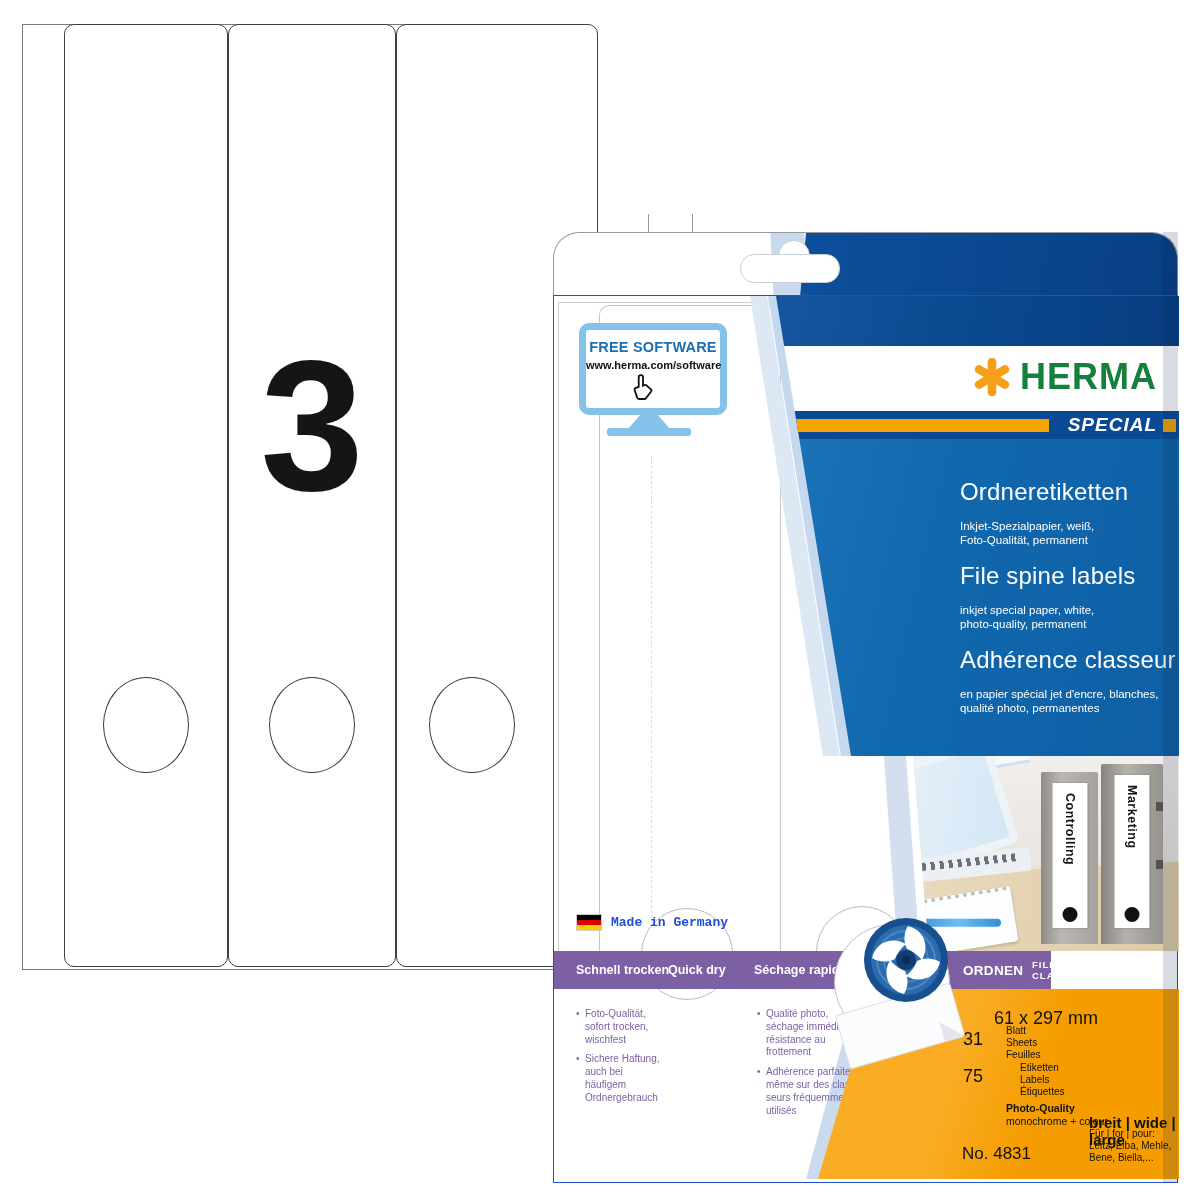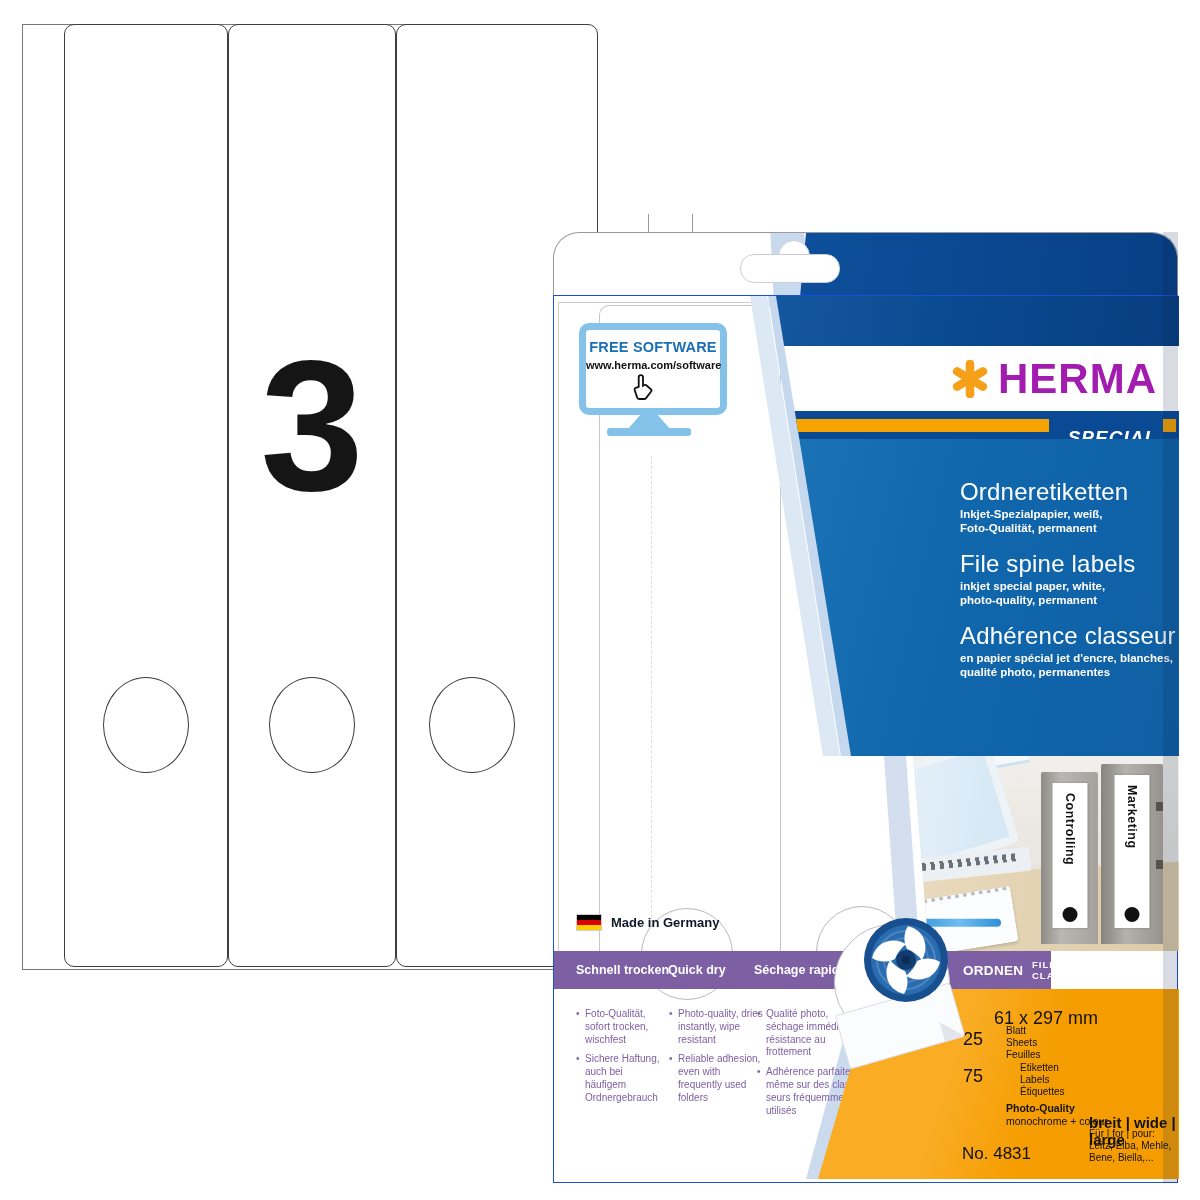--- a/index.html
+++ b/index.html
@@ -49,48 +49,48 @@
   .mon-url{margin-top:4px;font-size:11px;font-weight:bold;color:#111;}
   .mon-neck{left:73px;top:119px;width:44px;height:15px;background:#85c2ea;
             clip-path:polygon(30% 0,70% 0,100% 100%,0 100%);z-index:3;}
   .mon-base{left:53px;top:132px;width:84px;height:8px;border-radius:3px;background:#85c2ea;z-index:3;}
   .hand{left:76px;top:78px;z-index:4;}
 
   
   .mig{left:22px;top:618px;height:16px;display:flex;align-items:center;z-index:3;}
   .flag{width:24px;height:15px;border:1px solid #cfcfcf;margin-right:9px;
         background:linear-gradient(#000 33%,#dd0000 33% 66%,#ffce00 66%);}
-  .mig-text{font-size:13px;font-weight:bold;color:#0f172a;}
+  .mig-text{font-size:13px;font-weight:bold;color:#1d4ed8;font-family:Liberation Mono, monospace;}
 
   
   .wedge{transform-origin:top left;z-index:1;}
   .wedge-a{left:196px;top:0;width:17px;height:460px;background:#dde8f5;transform:skewX(9deg);}
   .wedge-b{left:214px;top:0;width:12px;height:460px;background:#c6d8ee;transform:skewX(9deg);}
   .wedge-c{left:303px;top:693px;width:18px;height:190px;background:#ccdaed;transform:skewX(-15deg);}
   .wedge-d{left:330px;top:460px;width:22px;height:195px;background:#d3dfee;transform:skewX(4deg);}
 
   
   .bluepanel{left:0;top:0;width:625px;height:460px;z-index:2;
              clip-path:polygon(222px 0,625px 0,625px 460px,297px 460px);}
   .navyhead{left:0;top:0;width:625px;height:50px;
             background:linear-gradient(100deg,#4a90c9 0%,#15579f 35%,#0a4a91 62%,#083d80 100%);}
   .whiteband{left:0;top:50px;width:625px;height:65px;background:#fff;}
   .logo{position:absolute;right:22px;top:12px;display:flex;align-items:center;}
   .asterisk{width:38px;height:38px;margin-right:9px;}
-  .herma-word{font-size:42px;font-weight:800;color:#a21caf;letter-spacing:1px;line-height:1;text-align:center;}
+  .herma-word{font-size:36px;font-weight:800;color:#15803d;letter-spacing:1px;line-height:1;text-align:center;}
   .specialband{left:0;top:115px;width:625px;height:28px;background:#0a4a94;}
   .special-stripe{left:0;top:8px;width:495px;height:13px;background:#f7a400;}
   .special-end{right:3px;top:8px;width:13px;height:13px;background:#f7a400;}
-  .special-word{position:absolute;right:22px;top:16px;font-size:19px;font-weight:900;font-style:italic;
+  .special-word{position:absolute;right:22px;top:3px;font-size:19px;font-weight:900;font-style:italic;
                 color:#fff;letter-spacing:1px;}
   .midblue{left:0;top:143px;width:625px;height:317px;
            background:linear-gradient(103deg,#4a90c9 0%,#1d74b7 30%,#1168ad 58%,#0f5fa4 100%);}
   .titles{position:absolute;left:406px;top:40px;color:#fff;}
   .t-main{font-size:24px;line-height:1.05;font-weight:400;letter-spacing:.2px;}
-  .t-sub{font-size:11.5px;line-height:1.2;margin-top:4px;margin-bottom:15px;font-weight:bold;}
+  .t-sub{font-size:11.5px;line-height:1.2;margin-top:16px;margin-bottom:15px;font-weight:normal;}
 
   
   .photo{left:337px;top:460px;width:288px;height:195px;z-index:2;overflow:hidden;
          clip-path:polygon(22px 0,288px 0,288px 195px,38px 195px);
          background:linear-gradient(#f1efec 0%,#e9e5df 55%,#e2dacb 75%,#e6d8ba 100%);}
   .desk{position:absolute;left:-10px;bottom:-14px;width:320px;height:96px;background:linear-gradient(100deg,#eadcc0,#dcc9a4);
         transform:rotate(-3deg);}
   .paperstack{position:absolute;left:18px;top:-4px;width:120px;height:18px;background:#f6f9fb;transform:rotate(-10deg);
               border-bottom:3px solid #cfe0ee;}
   .lap-screen{position:absolute;left:-34px;top:2px;width:150px;height:108px;background:linear-gradient(115deg,#eaf3fa,#d4e7f5);
@@ -311,37 +311,31 @@
           <circle cx="44" cy="44" r="4" fill="#0b2c55"></circle>
         </svg>
       </div>
 
       <div class="bul-col bc1">
           <ul>
         <li>Foto-Qualität, sofort trocken, wischfest</li>
         <li>Sichere Haftung, auch bei häufigem Ordnergebrauch</li>
       </ul>
         </div>
-      <div class="bul-col bc2">
-          <ul>
-        <li>Photo-quality, dries instantly, wipe resistant</li>
-        <li>Reliable adhesion, even with frequently used folders</li>
-      </ul>
-        </div>
       <div class="bul-col bc3">
           <ul>
         <li>Qualité photo, séchage immédiat, résistance au frottement</li>
         <li>Adhérence parfaite même sur des clas- seurs fréquemment utilisés</li>
       </ul>
         </div>
 
       <div class="abs orange"></div>
       <div class="abs spec spec-size">61 x 297 mm</div>
 
-      <div class="abs spec spec-num" style="left:409px;top:733px;">25</div>
+      <div class="abs spec spec-num" style="left:409px;top:733px;">31</div>
       <div class="abs spec spec-lbl prelines" style="left:452px;top:729px;">Blatt
 Sheets
 Feuilles</div>
 
       <div class="abs spec spec-num" style="left:409px;top:770px;">75</div>
       <div class="abs spec spec-lbl prelines" style="left:466px;top:766px;">Etiketten
 Labels
 Étiquettes</div>
 
       <div class="abs ink-icon">

